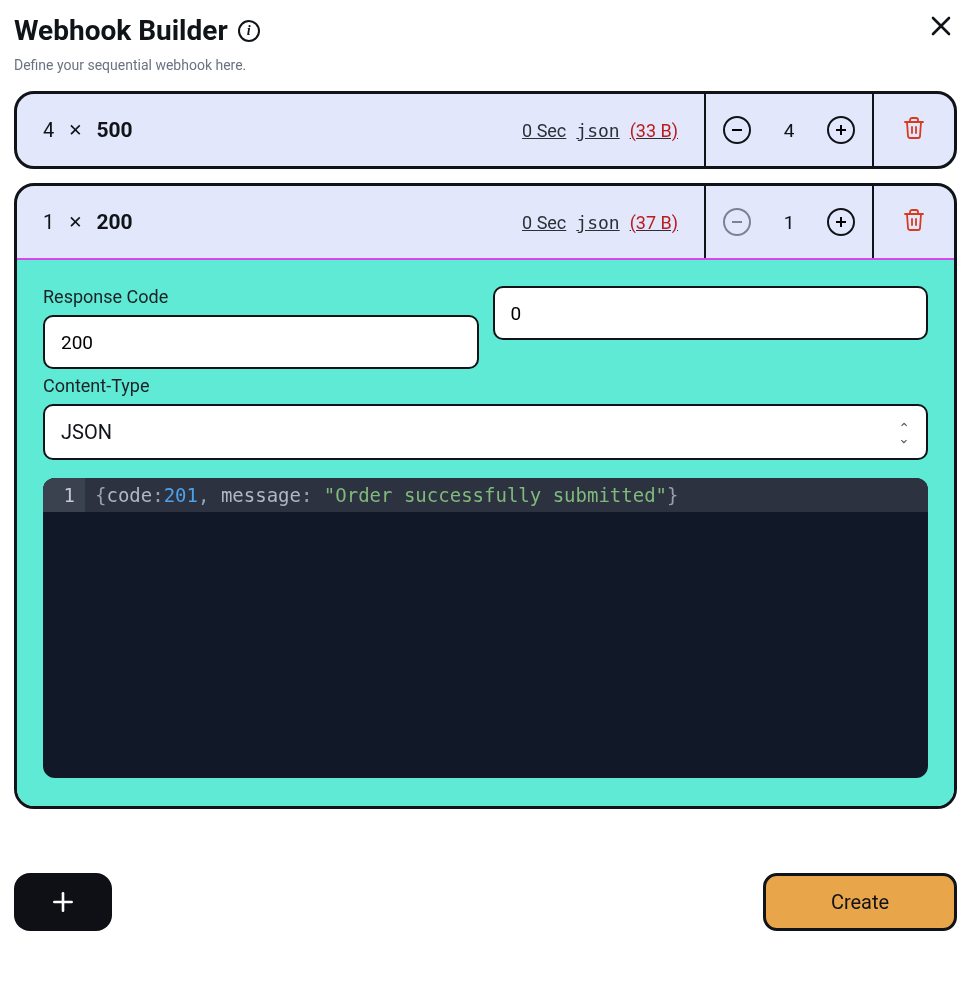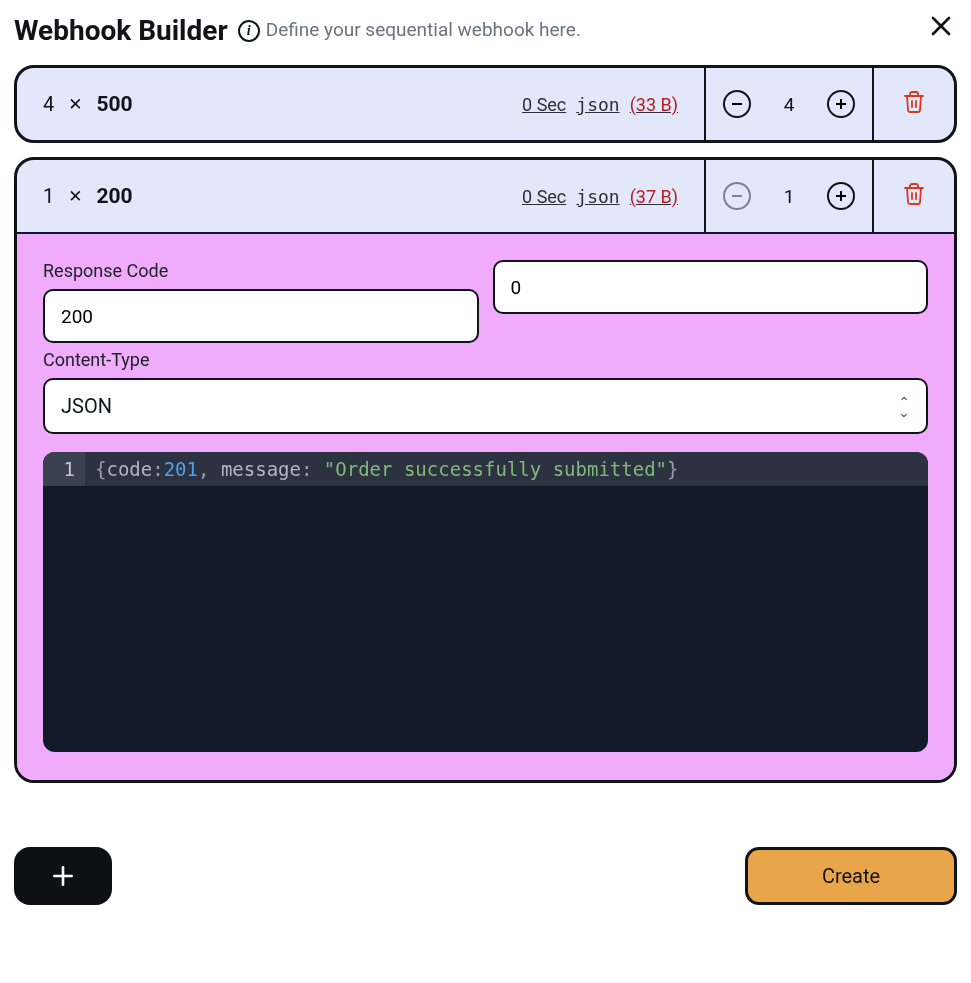--- a/index.html
+++ b/index.html
@@ -4,29 +4,29 @@
 <style>
   * { box-sizing: border-box; margin: 0; padding: 0; }
   body {
     background: #fff;
     font-family: -apple-system, BlinkMacSystemFont, "Segoe UI", Roboto, Helvetica, Arial, sans-serif;
     color: #101318;
     padding: 14px;
     width: 971px;
   }
   .header-row { display:flex; align-items:flex-start; justify-content:space-between; }
-  .title-wrap { display:flex; flex-direction:row; gap:6px; }
+  .title-wrap { display:flex; flex-direction:column; gap:6px; }
   .title-line { display:flex; align-items:center; gap:10px; }
   .title { font-size: 28px; font-weight: 700; }
   .info-icon {
     width:22px; height:22px; border:2px solid #101318; border-radius:50%;
     display:inline-flex; align-items:center; justify-content:center;
     font-family: Georgia, serif; font-style: italic; font-size:14px; font-weight:600;
   }
-  .subtitle { font-size:19px; color:#6b7280; margin-top:4px; }
+  .subtitle { font-size:14px; color:#6b7280; margin-top:4px; }
   .close-x { font-size:26px; color:#101318; cursor:pointer; line-height:1; padding:0 4px; }
   .close-x svg { width:24px; height:24px; }
 
   .card {
     margin-top: 18px;
     background:#e3e7fb;
     border:3px solid #101318;
     border-radius:20px;
     overflow:hidden;
   }
@@ -61,22 +61,22 @@
   .count-val { font-size:19px; }
 
   .hdr-delete {
     width:82px; border-left:2px solid #101318;
     display:flex; align-items:center; justify-content:center;
   }
   .trash { color:#d83a1e; cursor:pointer; }
   .trash svg { width:24px; height:24px; }
 
   .card-body {
-    border-top:2px solid #0f172a;
-    background:#f0abfc;
+    border-top:2px solid #d946ef;
+    background:#5eead4;
     padding: 26px 26px 28px 26px;
   }
   .form-row { display:flex; gap:14px; }
   .field { flex:1; display:flex; flex-direction:column; }
   .field-label { font-size:18px; margin-bottom:8px; color:#1d2127; }
   .text-input {
     height:54px; border:2px solid #101318; border-radius:10px;
     background:#fff; padding:0 16px; font-size:19px;
     font-family: inherit;
   }
@@ -119,21 +119,21 @@
     margin-top:14px;
     display:flex; align-items:flex-end; justify-content:space-between;
   }
   .add-btn {
     width:98px; height:58px; background:#0e1016; border-radius:16px;
     display:flex; align-items:center; justify-content:center; cursor:pointer;
   }
   .add-btn svg { color:#fff; width:26px; height:26px; }
   .create-btn {
     margin-top:50px;
-    width:212px; height:58px;
+    width:194px; height:58px;
     background:#e8a54a;
     border:3px solid #101318;
     border-radius:14px;
     font-size:20px;
     display:flex; align-items:center; justify-content:center;
     cursor:pointer;
   }
 </style>
 </head>
 <body>

